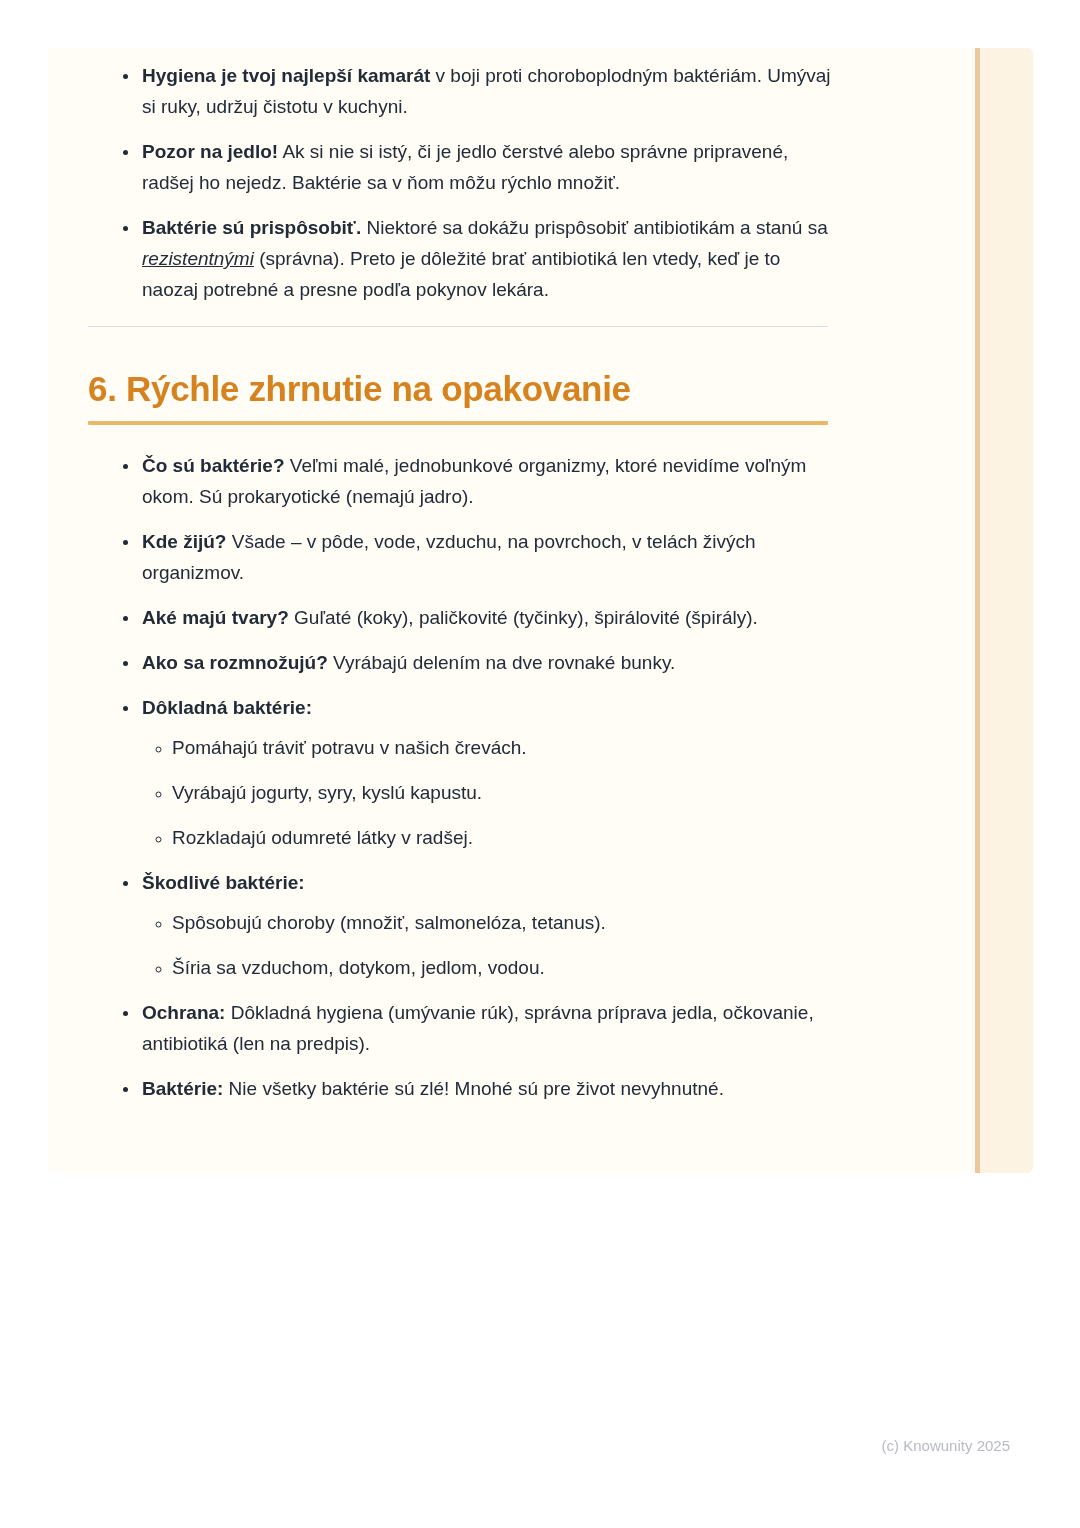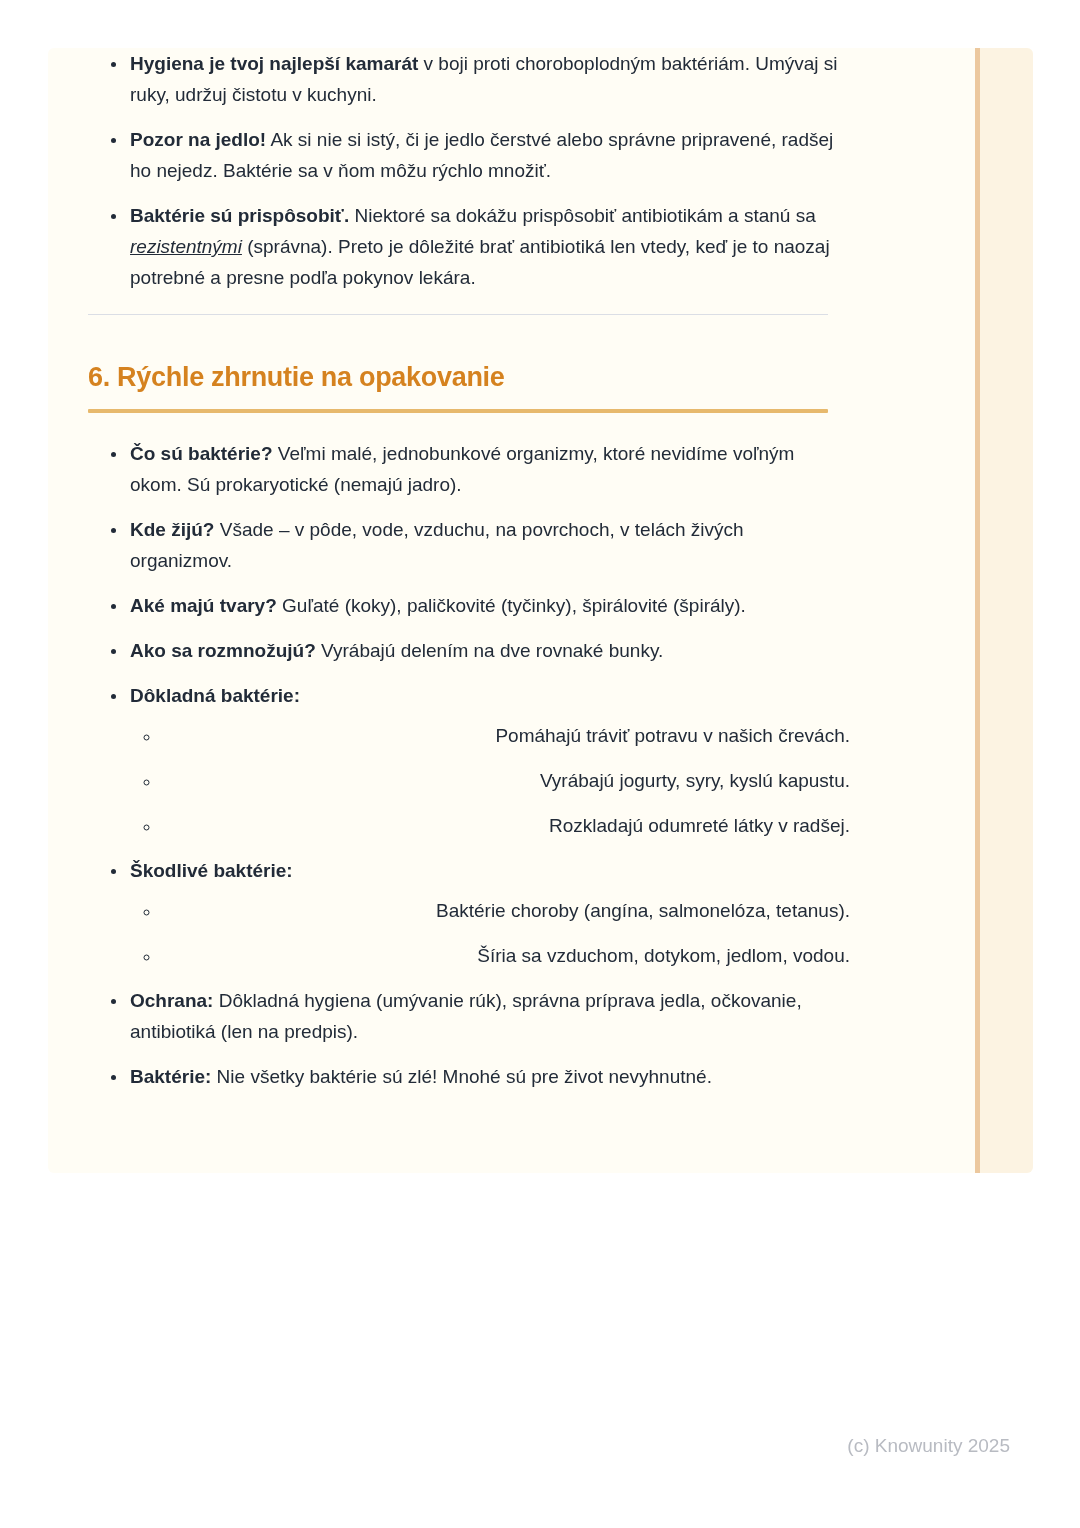--- a/index.html
+++ b/index.html
@@ -53,57 +53,56 @@
   .content{
     position:absolute;
     left:40px;
     top:0;
     width:762px;
     color:var(--text);
     font-size:19px;
     line-height:31px;
   }
   ul.bullets{
-    margin:0;
+    margin:12px;
     padding:0 0 0 40px;
     list-style:disc;
   }
   ul.bullets > li{
     margin:0 0 14px 0;
     padding-left:2px;
   }
   ul.bullets > li::marker{
     color:var(--text);
     font-size:17px;
   }
   ul.bullets ul{
     list-style:circle;
     padding:0 0 0 30px;
     margin:9px 0 6px 0;
-    text-align:right;
   }
   ul.bullets ul > li{
     margin:0 0 14px 0;
   }
   ul.bullets ul > li::marker{
     color:var(--text);
     font-size:16px;
   }
   .intro{
     padding-top:10px;
   }
   hr.divider{
     border:none;
     border-top:1px solid var(--divider);
     margin:21px 0 0 0;
     width:740px;
   }
   h1.heading{
     margin:42px 0 0 0;
-    font-size:27px;
+    font-size:35px;
     line-height:40px;
     font-weight:700;
     color:var(--accent);
     letter-spacing:-0.3px;
   }
   .orange-rule{
     width:740px;
     height:4px;
     background:var(--rule);
     margin:12px 0 0 0;
@@ -116,21 +115,21 @@
     font-weight:700;
   }
   em.it{
     font-style:italic;
     text-decoration:underline;
   }
   .footer{
     position:absolute;
     top:1437px;
     right:70px;
-    font-size:19px;
+    font-size:15px;
     line-height:18px;
     color:var(--footer);
   }
 </style>
 </head>
 <body>
 
 <div class="page">
   <div class="card">
     <div class="stripe-fill"></div>
@@ -148,21 +147,21 @@
           <li><strong class="lead">Čo sú baktérie?</strong><span> Veľmi malé, jednobunkové organizmy, ktoré nevidíme voľným okom. Sú prokaryotické (nemajú jadro).</span></li>
           <li><strong class="lead">Kde žijú?</strong><span> Všade – v pôde, vode, vzduchu, na povrchoch, v telách živých organizmov.</span></li>
           <li><strong class="lead">Aké majú tvary?</strong><span> Guľaté (koky), paličkovité (tyčinky), špirálovité (špirály).</span></li>
           <li><strong class="lead">Ako sa rozmnožujú?</strong><span> Vyrábajú delením na dve rovnaké bunky.</span></li>
           <li><strong class="lead">Dôkladná baktérie:</strong><ul>
               <li>Pomáhajú tráviť potravu v našich črevách.</li>
               <li>Vyrábajú jogurty, syry, kyslú kapustu.</li>
               <li>Rozkladajú odumreté látky v radšej.</li>
             </ul></li>
           <li><strong class="lead">Škodlivé baktérie:</strong><ul>
-              <li>Baktérie choroby (angína, salmonelóza, tetanus).</li>
+              <li>Spôsobujú choroby (množiť, salmonelóza, tetanus).</li>
               <li>Šíria sa vzduchom, dotykom, jedlom, vodou.</li>
             </ul></li>
           <li><strong class="lead">Ochrana:</strong><span> Dôkladná hygiena (umývanie rúk), správna príprava jedla, očkovanie, antibiotiká (len na predpis).</span></li>
           <li><strong class="lead">Baktérie:</strong><span> Nie všetky baktérie sú zlé! Mnohé sú pre život nevyhnutné.</span></li>
         </ul>
     </div>
   </div>
   <div class="footer">(c) Knowunity 2025</div>
 </div>
 

